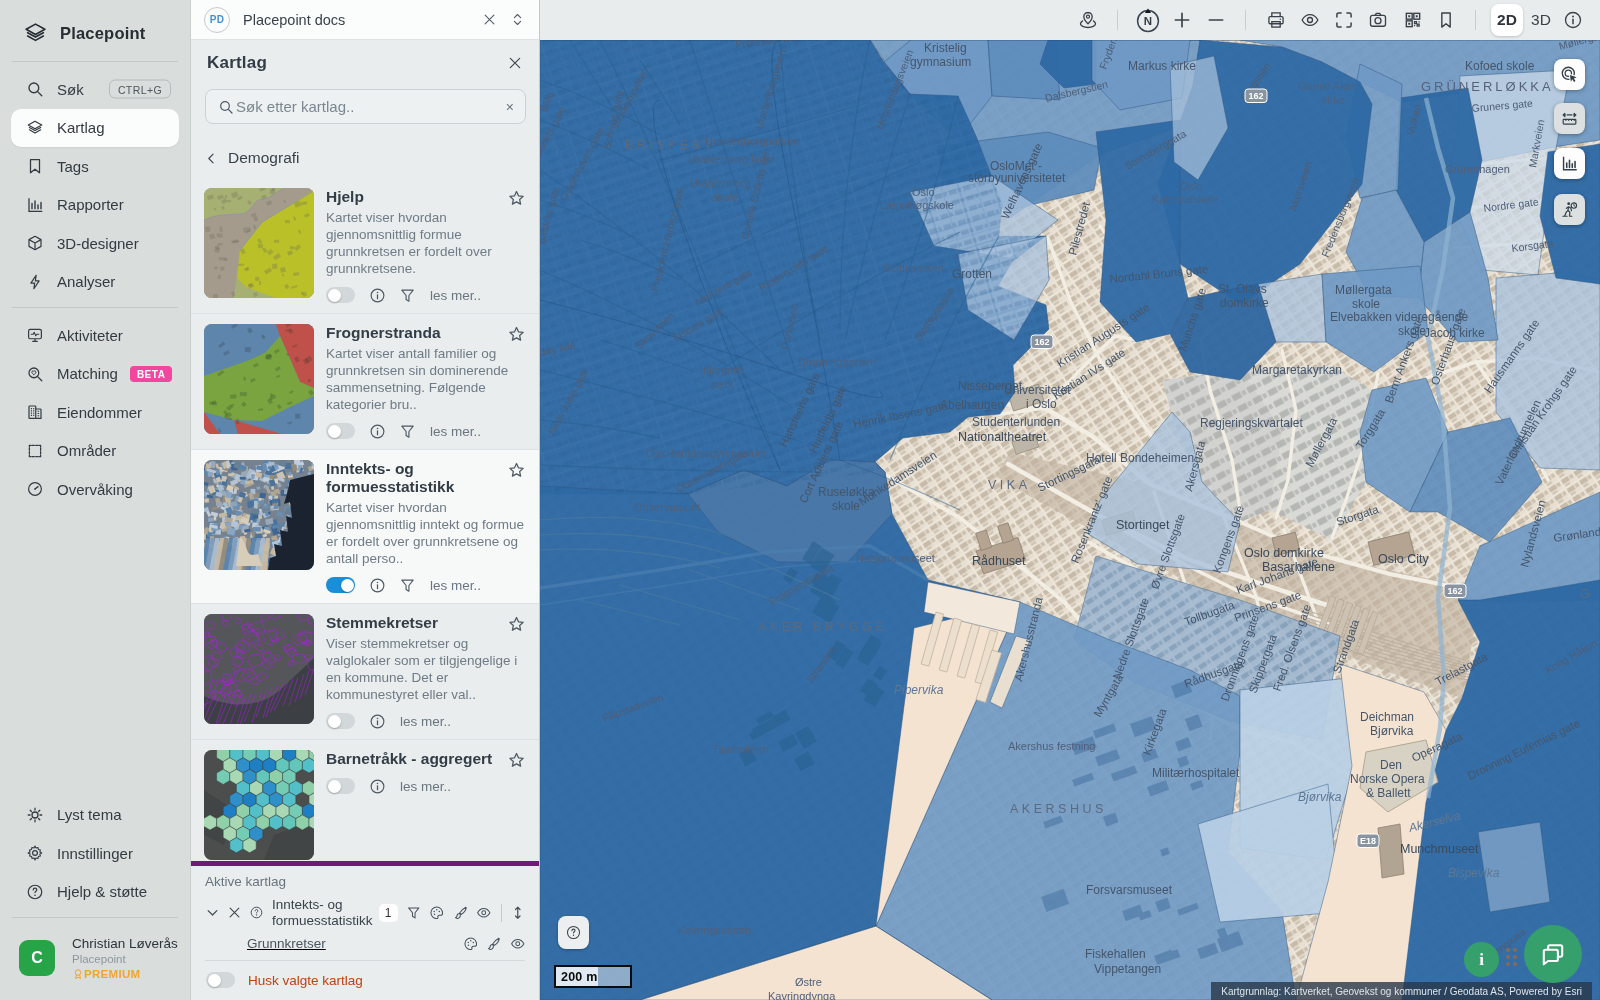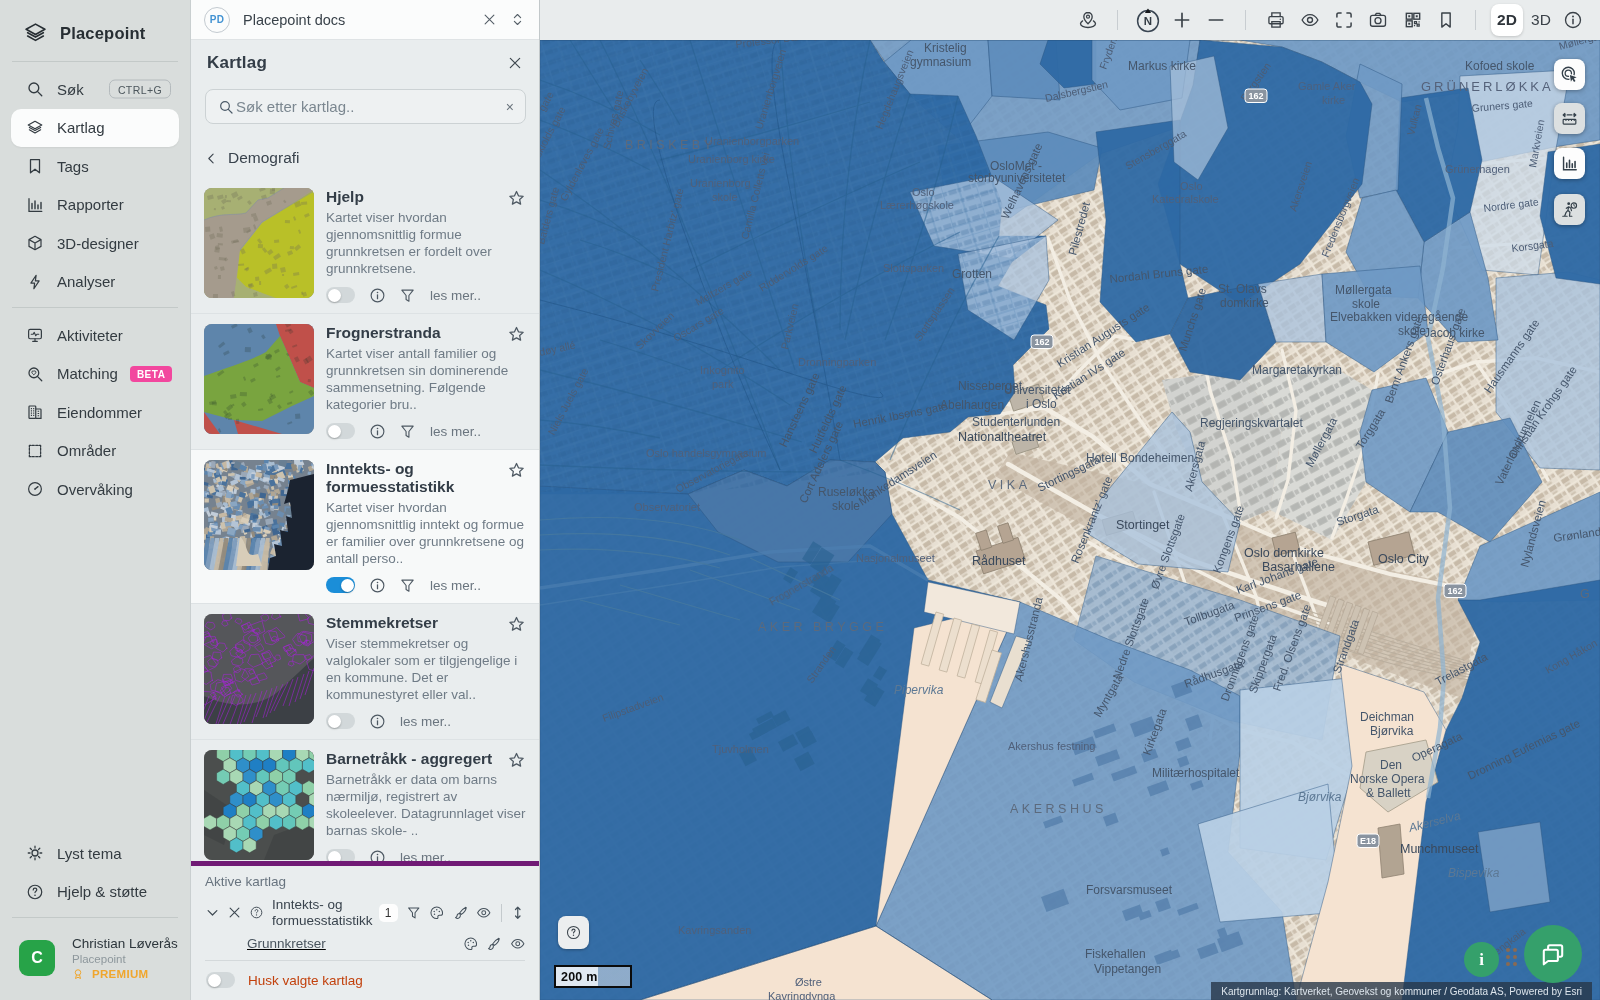--- a/index.html
+++ b/index.html
@@ -18,21 +18,21 @@
 .nav-item .nav-label { margin-left:13px; font-size:15px; }
 .nav-item.selected { background:#fbfcfc; border-radius:10px; margin:0 11px; padding-left:15px; box-shadow:0 1px 2px rgba(0,0,0,.06); }
 .kbd-badge { position:absolute; right:19px; top:50%; transform:translateY(-50%); border:1px solid #b4babd; border-radius:6px; font-size:10.5px; color:#4c565c; padding:3px 8px 2px 8px; letter-spacing:.4px; background:transparent; }
 .beta-badge { margin-left:12px; background:#f2479e; color:#fff; font-size:10px; font-weight:700; letter-spacing:.5px; border-radius:4px; padding:3px 7px 2px 7px; }
 #side-bottom { position:absolute; left:0; right:0; bottom:0; padding-bottom:6px; }
 .user-row { display:flex; align-items:center; padding:10px 0 14px 19px; }
 .user-avatar { width:36px; height:36px; border-radius:9px; background:#27a348; color:#fff; font-size:16px; font-weight:700; display:flex; align-items:center; justify-content:center; }
 .user-info { margin-left:17px; }
 .user-name { font-size:13.5px; color:#2c353b; }
 .user-org { font-size:11.5px; color:#8d979c; margin-top:2px; }
-.user-plan { display:flex; align-items:center; gap:8px; font-size:11.5px; font-weight:700; color:#f0a62d; margin-top:3px; letter-spacing:.3px; }
+.user-plan { display:flex; align-items:center; gap:0; font-size:11.5px; font-weight:700; color:#f0a62d; margin-top:3px; letter-spacing:.3px; }
 .user-plan svg { width:12px; height:12px; }
 
 
 #panel { position:relative; width:350px; flex:0 0 350px; background:#e9edee; display:flex; flex-direction:column; border-left:1px solid #c9cfd0; border-right:1px solid #c2c8ca; }
 .panel-top { display:flex; align-items:center; height:40px; background:#fbfcfc; border-bottom:1px solid #dfe3e5; padding:0 14px 0 13px; flex:0 0 40px; }
 .ws-avatar { width:26px; height:26px; border-radius:50%; border:1.4px solid #c3cad0; color:#4292d2; font-size:10px; font-weight:700; display:flex; align-items:center; justify-content:center; letter-spacing:.2px; }
 .ws-title { margin-left:13px; font-size:14.5px; color:#39424a; flex:1; }
 .panel-top svg { width:15px; height:15px; color:#555f68; }
 .pt-x { margin-right:13px; }
 .panel-head { display:flex; align-items:center; justify-content:space-between; padding:13px 16px 0 16px; }
@@ -383,20 +383,26 @@
   <div id="side-bottom">
     <nav>
 
         <div class="nav-item">
           <svg>
               <use href="#i-sun"></use>
             </svg>
           <span class="nav-label">Lyst tema</span>
         </div>
 
+        <div class="nav-item">
+          <svg>
+              <use href="#i-gear"></use>
+            </svg>
+          <span class="nav-label">Innstillinger</span>
+        </div>
 
         <div class="nav-item">
           <svg>
               <use href="#i-help"></use>
             </svg>
           <span class="nav-label">Hjelp &amp; støtte</span>
         </div>
       </nav>
     <div class="side-div2"></div>
     <div class="user-row">
@@ -505,21 +511,21 @@
         <div class="thumb">
             <svg viewBox="0 0 110 110">
               <use href="#thumb-inntekt"></use>
             </svg>
           </div>
         <div class="card-body">
           <div class="card-title">Inntekts- og formuesstatistikk</div>
           <svg class="card-star">
               <use href="#i-star"></use>
             </svg>
-          <div class="card-desc">Kartet viser hvordan gjennomsnittlig inntekt og formue er familier over grunnkretsene og antall perso..</div>
+          <div class="card-desc">Kartet viser hvordan gjennomsnittlig inntekt og formue er fordelt over grunnkretsene og antall perso..</div>
           <div class="card-controls">
             <div class="toggle on">
                 <div class="knob"></div>
               </div>
             <svg class="ctl-icon first">
                 <use href="#i-info"></use>
               </svg>
             <svg class="ctl-icon">
                 <use href="#i-funnel"></use>
               </svg>
@@ -557,21 +563,20 @@
         <div class="thumb">
             <svg viewBox="0 0 110 110">
               <use href="#thumb-barnetraakk"></use>
             </svg>
           </div>
         <div class="card-body">
           <div class="card-title">Barnetråkk - aggregert</div>
           <svg class="card-star">
               <use href="#i-star"></use>
             </svg>
-          <div class="card-desc">Barnetråkk er data om barns nærmiljø, registrert av skoleelever. Datagrunnlaget viser barnas skole- ..</div>
           <div class="card-controls">
             <div class="toggle">
                 <div class="knob"></div>
               </div>
             <svg class="ctl-icon first">
                 <use href="#i-info"></use>
               </svg>
 
             <span class="les-mer">les mer..</span>
           </div>

